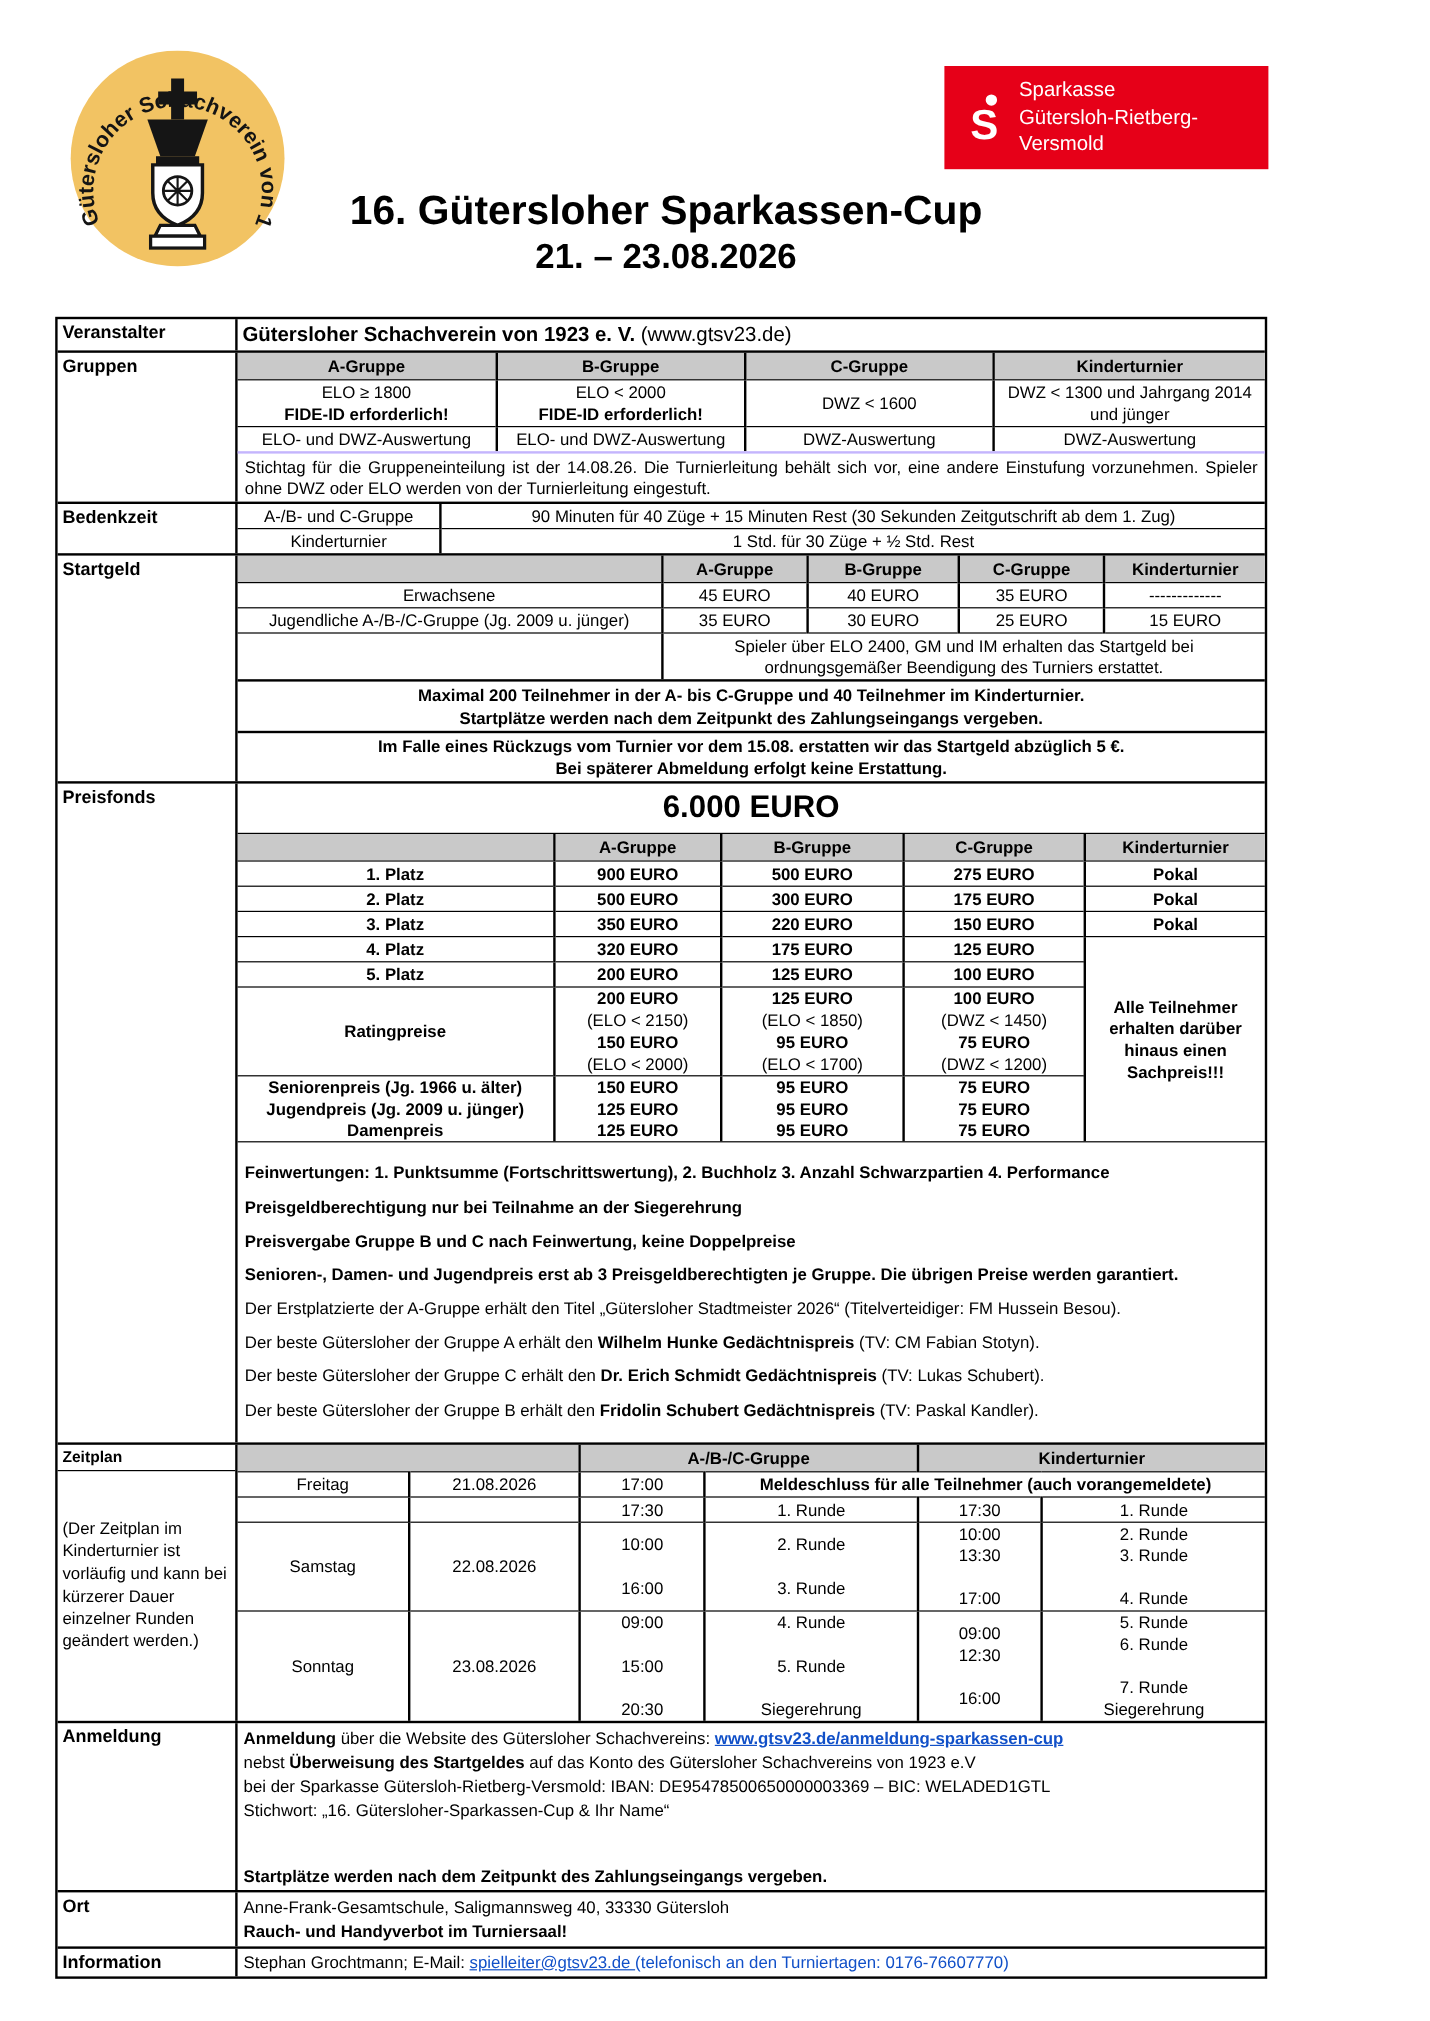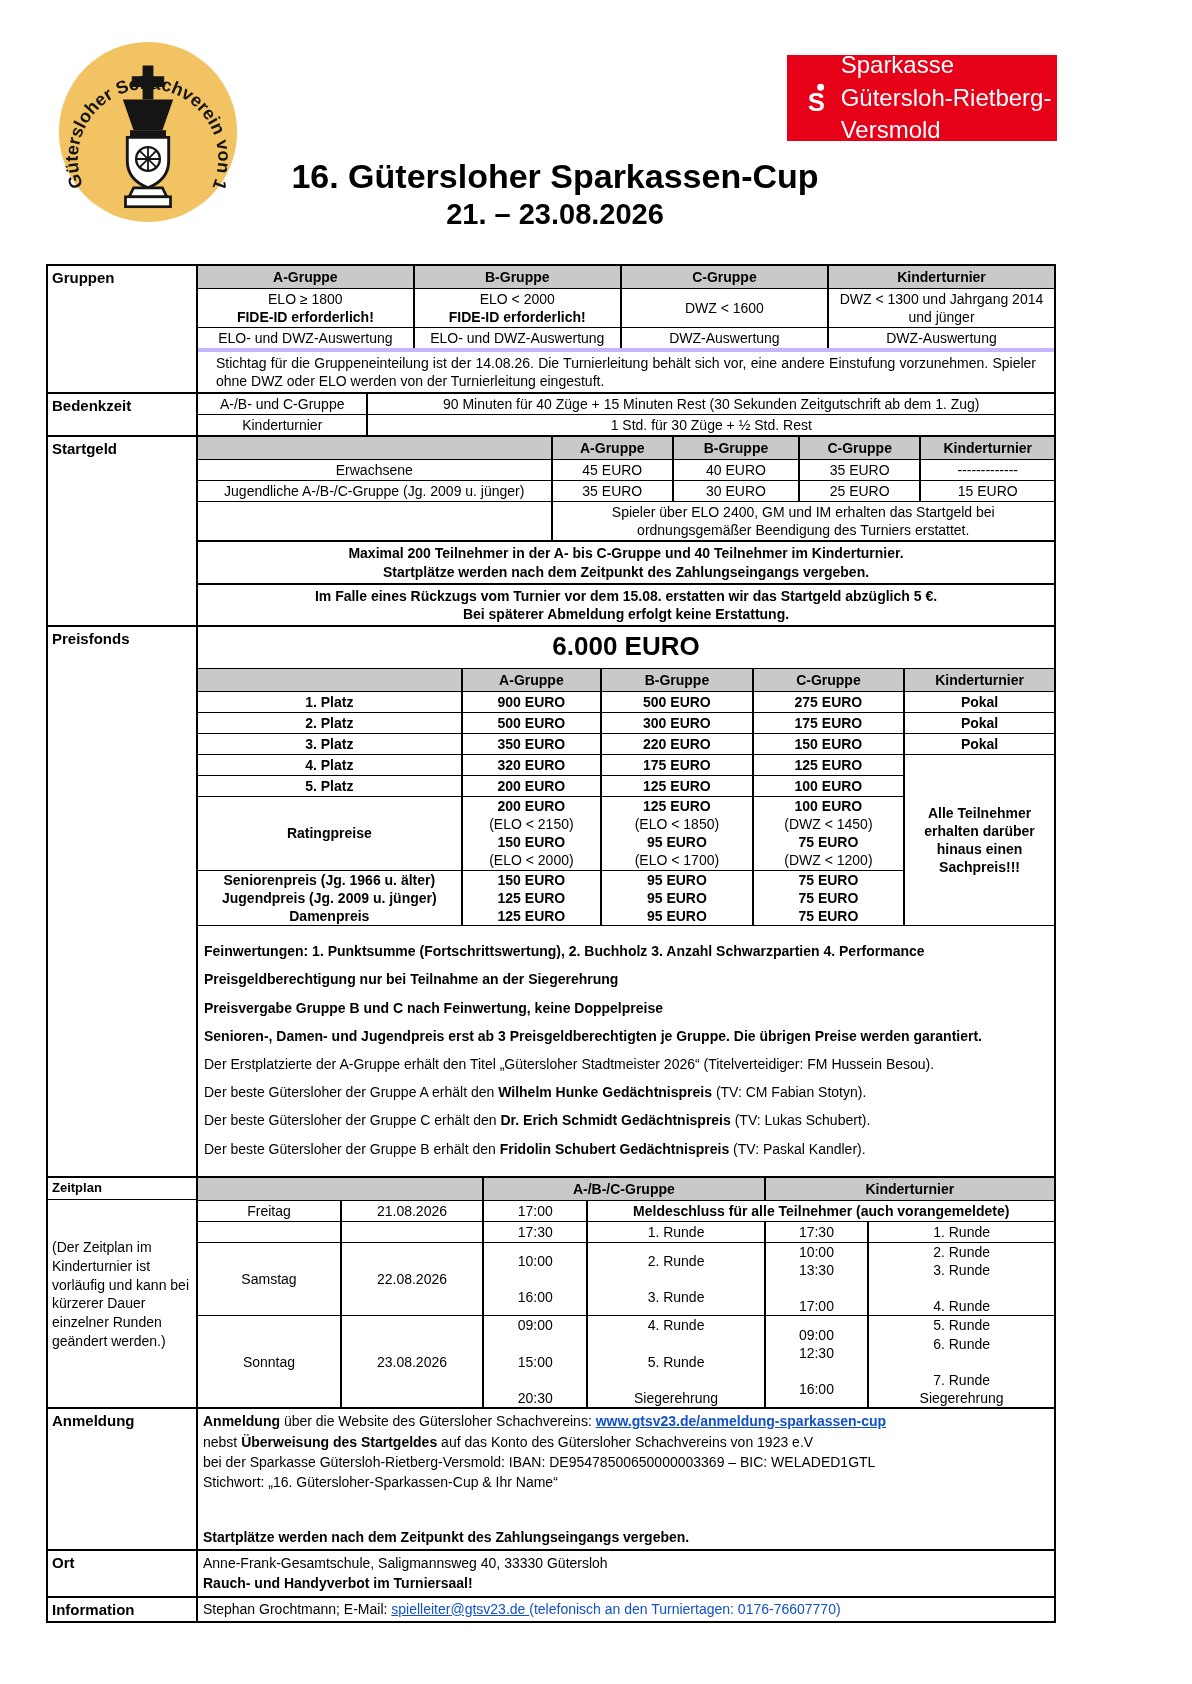--- a/index.html
+++ b/index.html
@@ -4,21 +4,21 @@
 <style>
   html,body{margin:0;padding:0;background:#fff;}
   .page{position:relative;width:1192px;height:1684px;background:#fff;overflow:hidden;
         font-family:"Liberation Sans","DejaVu Sans",sans-serif;color:#000;}
 
   
   .club-logo{position:absolute;left:58px;top:42px;width:180px;height:180px;}
   .sparkasse{position:absolute;left:787px;top:55px;width:270px;height:86px;
              background:var(--sparkasse-red,#e60018);display:flex;align-items:center;
              gap:12px;padding-left:18px;box-sizing:border-box;}
-  .sk-text{color:#fff;font-size:24px;line-height:1.35;}
+  .sk-text{color:#fff;font-size:17px;line-height:1.35;}
   .title-wrap{position:absolute;top:156px;left:0;width:1110px;text-align:center;}
   .title{font-size:34px;font-weight:bold;line-height:1.2;}
   .subtitle{font-size:29px;font-weight:bold;line-height:1.2;}
 
   
   .doc{position:absolute;top:264px;left:46px;width:1010px;border:2px solid #000;
        font-size:14px;line-height:1.3;box-sizing:border-box;background:#fff;}
   .sec{display:flex;border-top:2px solid #000;}
   .sec:first-child{border-top:none;}
   .sec-label{width:150px;min-width:150px;border-right:2px solid #000;font-weight:bold;
@@ -32,21 +32,21 @@
   .left{text-align:left;}
   .pre{white-space:pre-line;}
   .bold{font-weight:bold;}
   .just{text-align:justify;}
   .top{vertical-align:top;}
   .h22 td{height:22px;}
   .h20 td{height:20px;}
   a{cursor:pointer;text-align:center;}
 
   .pad{padding:2px 4px;}
-  .note-stichtag{border-top:4px solid #c4b5fd;padding:2px 18px;}
+  .note-stichtag{border-top:2px solid #c4b5fd;padding:2px 6px;}
   .sg-note{border-top:2px solid #000;font-weight:bold;text-align:center;padding:2px 4px;}
   .pf-total{font-size:26px;font-weight:bold;text-align:center;padding:3px 0 4px;}
   .pf-table-wrap{border-top:1px solid #000;}
   .pf-notes{border-top:1px solid #000;padding:16px 6px 8px 6px;}
   .pf-notes p{margin:0 0 10px 0;}
   .zp-label-col{width:150px;min-width:150px;border-right:2px solid #000;box-sizing:border-box;}
   .zp-head{height:22px;border-bottom:1px solid #000;font-weight:bold;font-size:13px;padding:2px 4px;box-sizing:border-box;}
   .zp-note{font-size:14px;padding:38px 4px 0 4px;line-height:1.35;}
   .anm-line{padding:0 5px;line-height:1.45;}
   .anm-footer{padding:0 5px;margin-top:34px;line-height:1.45;}
@@ -86,20 +86,24 @@
     </div>
   </div>
 
   <div class="title-wrap">
     <div class="title">16. Gütersloher Sparkassen-Cup</div>
     <div class="subtitle">21. – 23.08.2026</div>
   </div>
 
   <div class="doc">
 
+    <div class="sec">
+      <div class="sec-label">Veranstalter</div>
+      <div class="sec-content pad" style="font-size:17px;"><span style="font-weight: bold;">Gütersloher Schachverein von 1923 e. V.</span><span> (www.gtsv23.de)</span></div>
+    </div>
 
     <div class="sec">
       <div class="sec-label">Gruppen</div>
       <div class="sec-content">
         <table class="grid">
           <colgroup>
               <col style="width:25.2%">
               <col style="width:24.2%">
               <col style="width:24.2%">
               <col style="width:26.4%">

